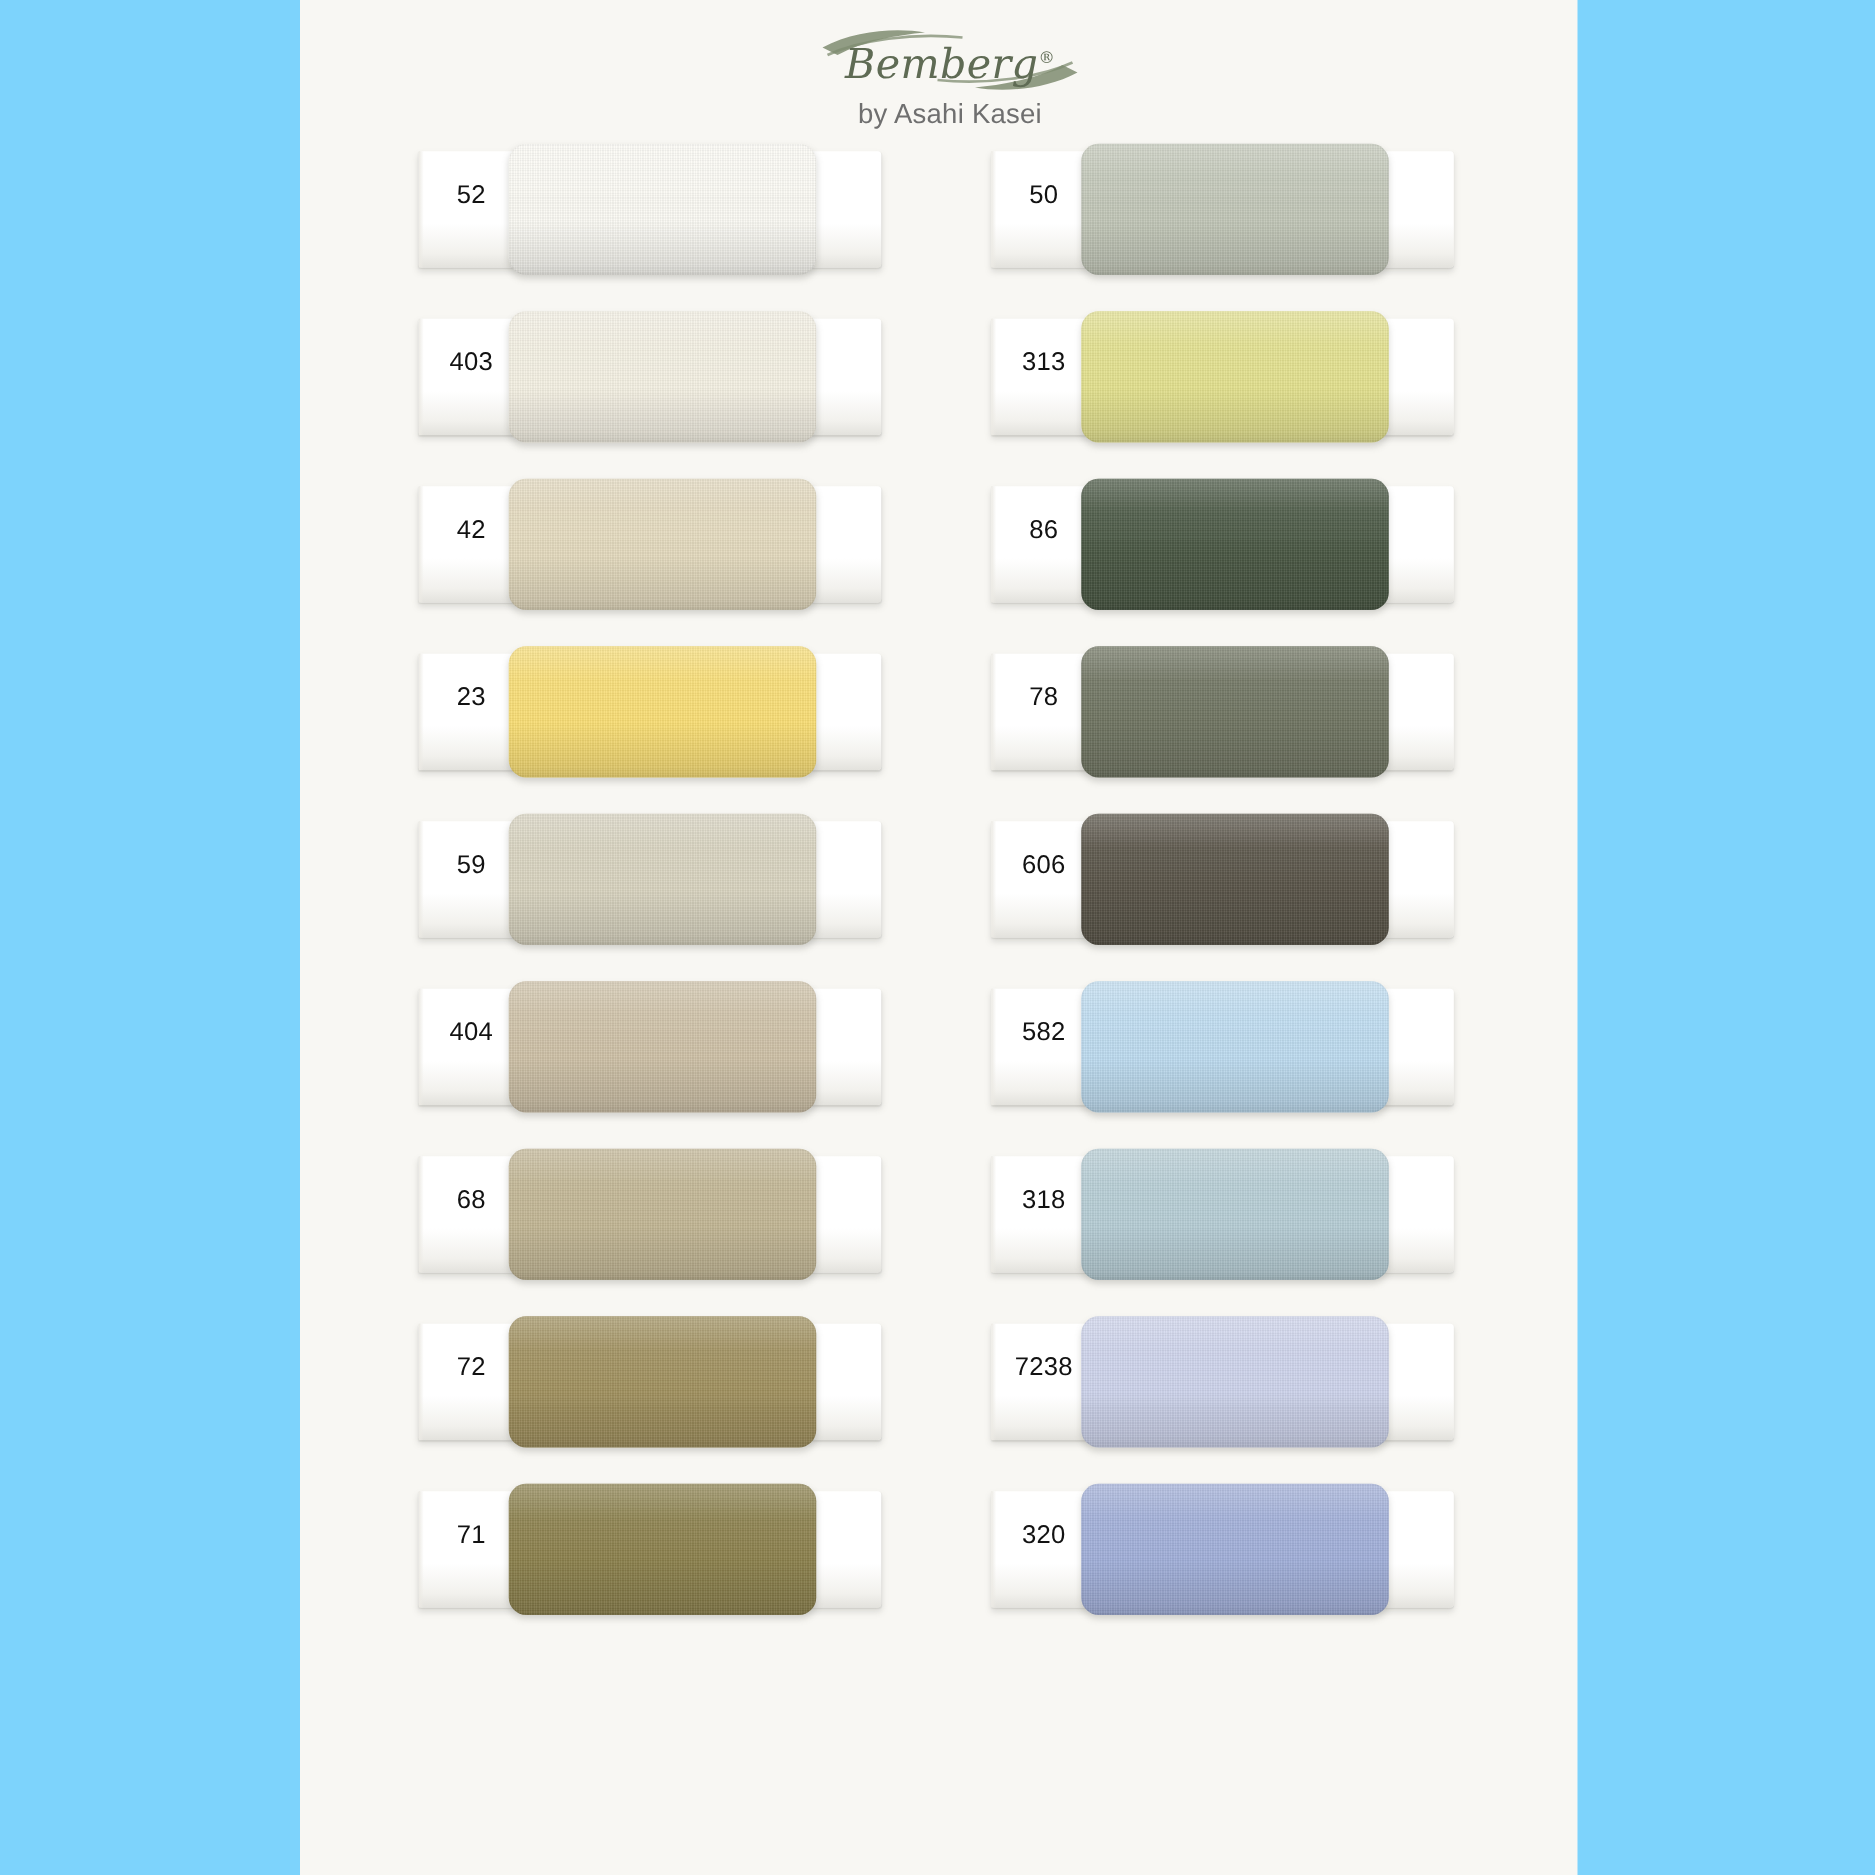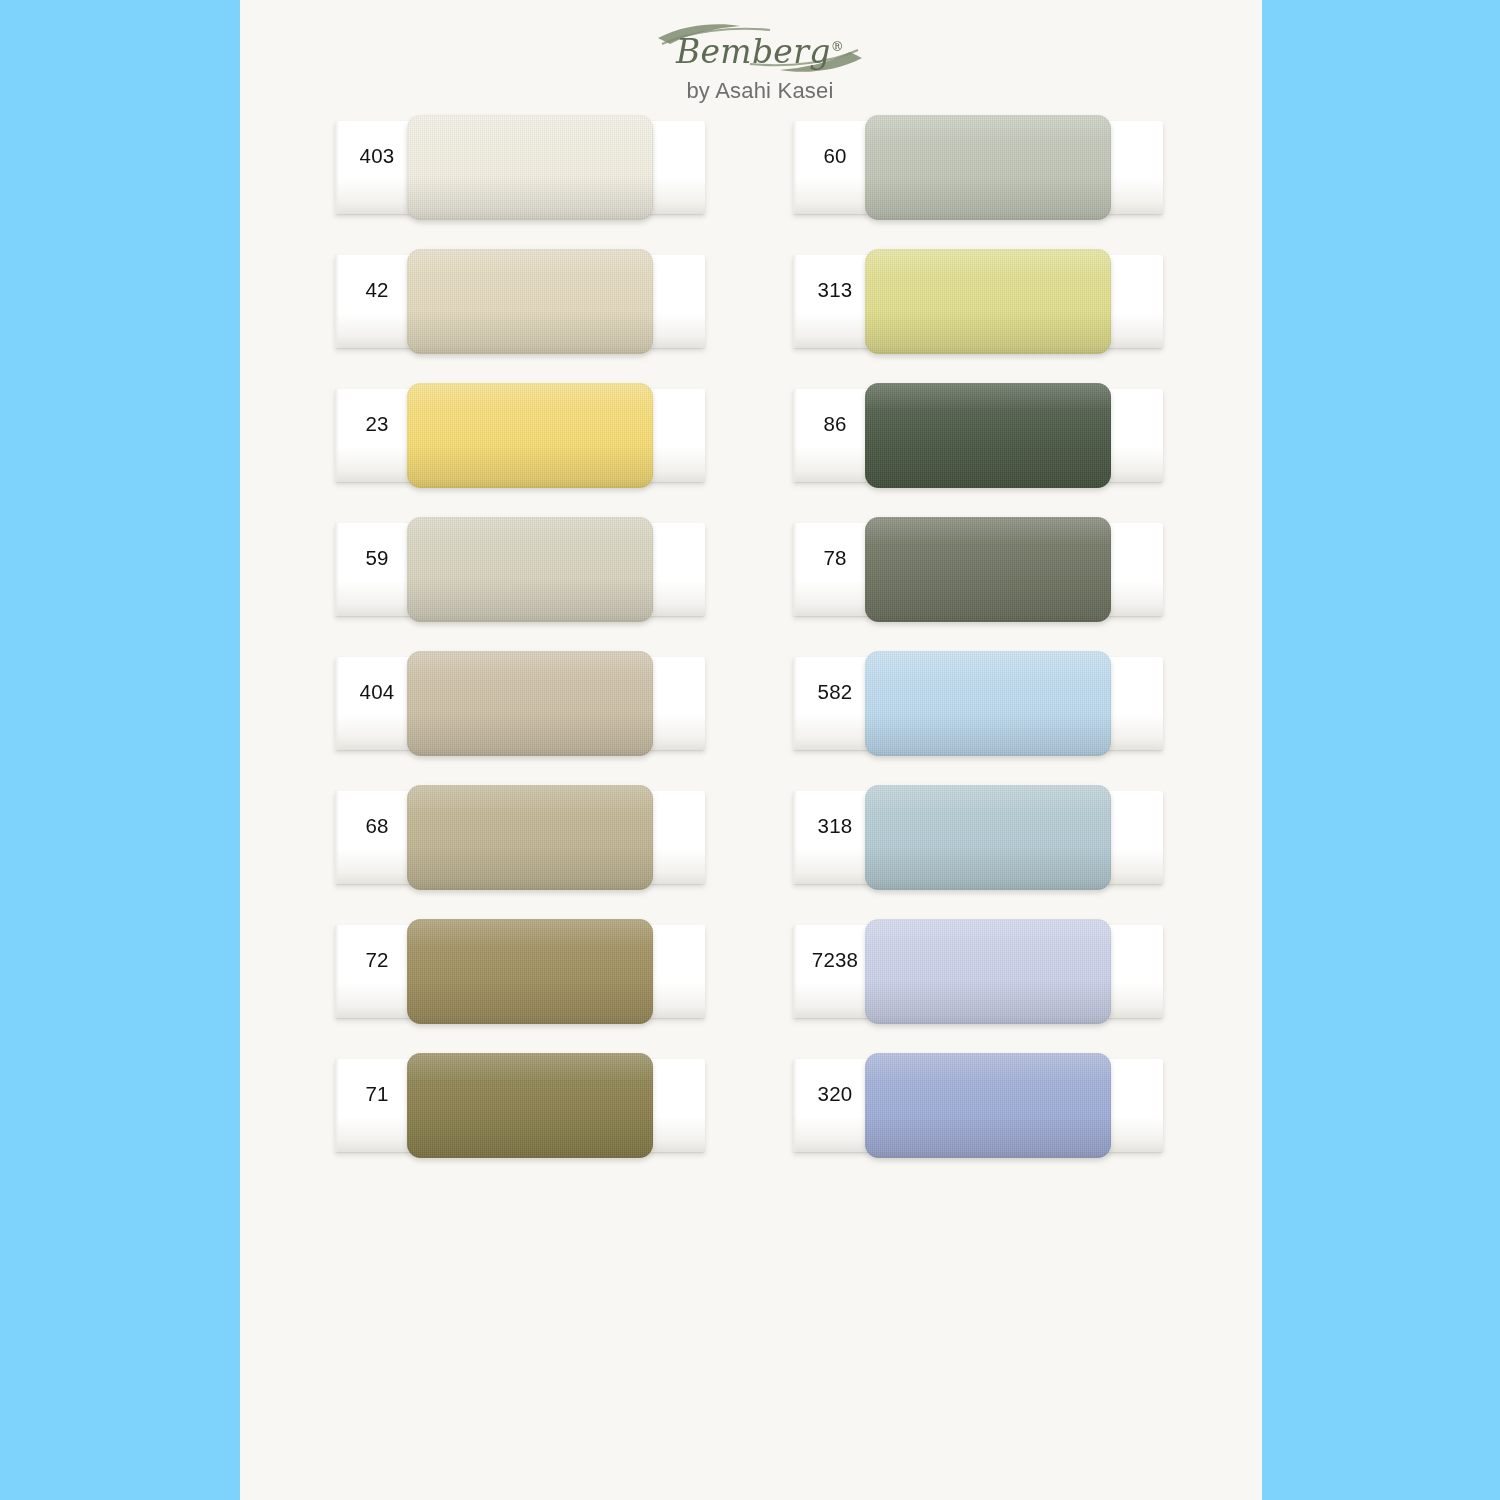--- a/index.html
+++ b/index.html
@@ -169,20 +169,25 @@
         <path d="M170 10 C130 6, 88 12, 62 24" fill="none" stroke="#7f8c70" stroke-width="2.2" opacity="0.75"></path>
       </svg>
       <div id="brand-name"><span>Bemberg</span><span id="brand-reg">®</span></div>
     </div>
     <div id="brand-sub">by Asahi Kasei</div>
   </div>
 
   <div class="column" id="column-left">
       <div class="swatch-card">
         <div class="card-paper"></div>
+        <div class="fabric" style="background: rgb(251, 250, 244);"></div>
+        <div class="swatch-number">52</div>
+      </div>
+      <div class="swatch-card">
+        <div class="card-paper"></div>
         <div class="fabric" style="background: rgb(243, 239, 226);"></div>
         <div class="swatch-number">403</div>
       </div>
       <div class="swatch-card">
         <div class="card-paper"></div>
         <div class="fabric" style="background: rgb(228, 218, 190);"></div>
         <div class="swatch-number">42</div>
       </div>
       <div class="swatch-card">
         <div class="card-paper"></div>
@@ -212,39 +217,44 @@
       <div class="swatch-card">
         <div class="card-paper"></div>
         <div class="fabric" style="background: rgb(138, 127, 75);"></div>
         <div class="swatch-number">71</div>
       </div>
     </div>
   <div class="column" id="column-right">
       <div class="swatch-card">
         <div class="card-paper"></div>
         <div class="fabric" style="background: rgb(194, 199, 184);"></div>
-        <div class="swatch-number">60</div>
+        <div class="swatch-number">50</div>
       </div>
       <div class="swatch-card">
         <div class="card-paper"></div>
         <div class="fabric" style="background: rgb(226, 224, 141);"></div>
         <div class="swatch-number">313</div>
       </div>
       <div class="swatch-card">
         <div class="card-paper"></div>
         <div class="fabric" style="background: rgb(73, 87, 67);"></div>
         <div class="swatch-number">86</div>
       </div>
       <div class="swatch-card">
         <div class="card-paper"></div>
         <div class="fabric" style="background: rgb(110, 115, 96);"></div>
         <div class="swatch-number">78</div>
       </div>
       <div class="swatch-card">
         <div class="card-paper"></div>
+        <div class="fabric" style="background: rgb(89, 84, 72);"></div>
+        <div class="swatch-number">606</div>
+      </div>
+      <div class="swatch-card">
+        <div class="card-paper"></div>
         <div class="fabric" style="background: rgb(190, 220, 240);"></div>
         <div class="swatch-number">582</div>
       </div>
       <div class="swatch-card">
         <div class="card-paper"></div>
         <div class="fabric" style="background: rgb(181, 204, 212);"></div>
         <div class="swatch-number">318</div>
       </div>
       <div class="swatch-card">
         <div class="card-paper"></div>

